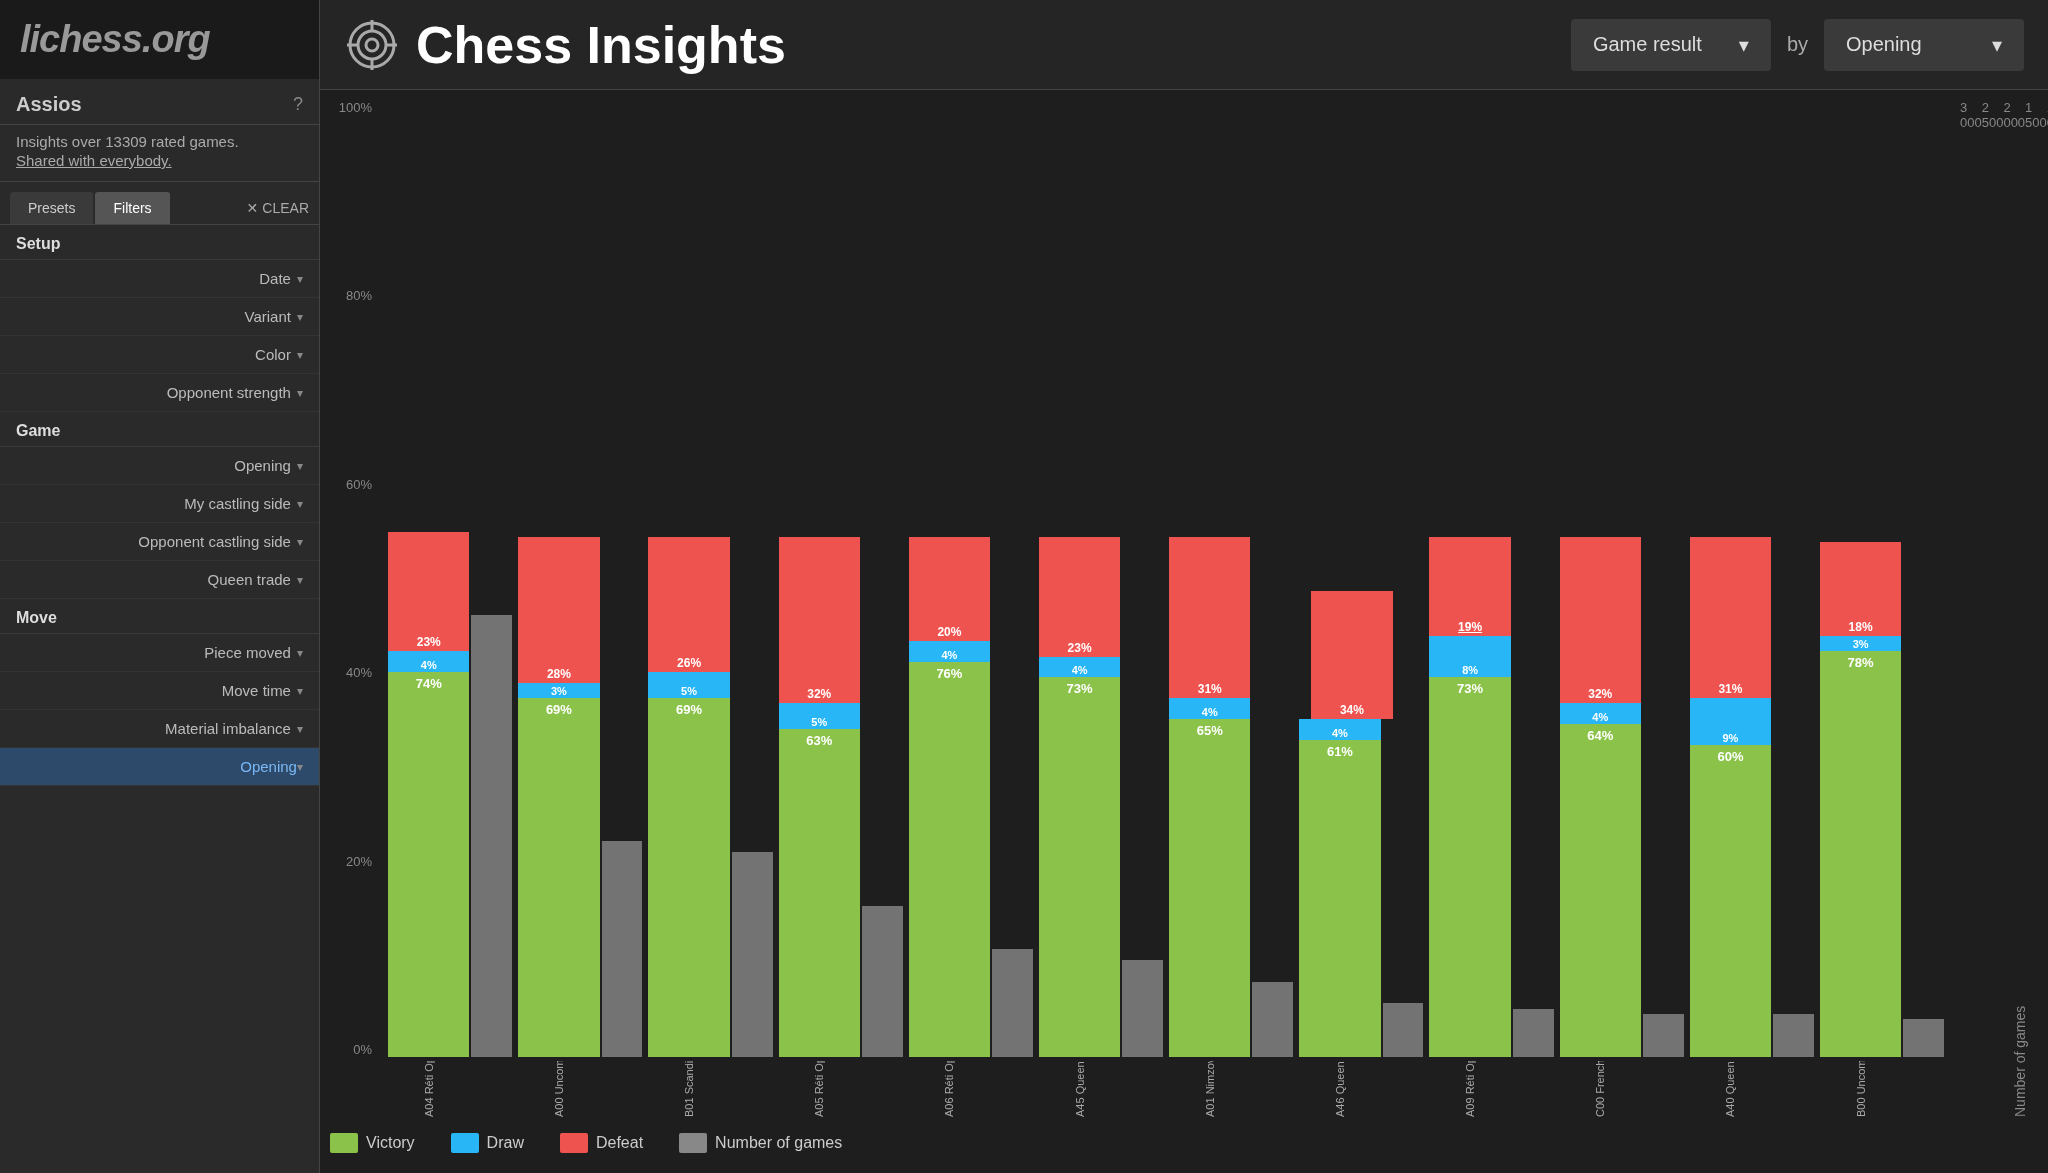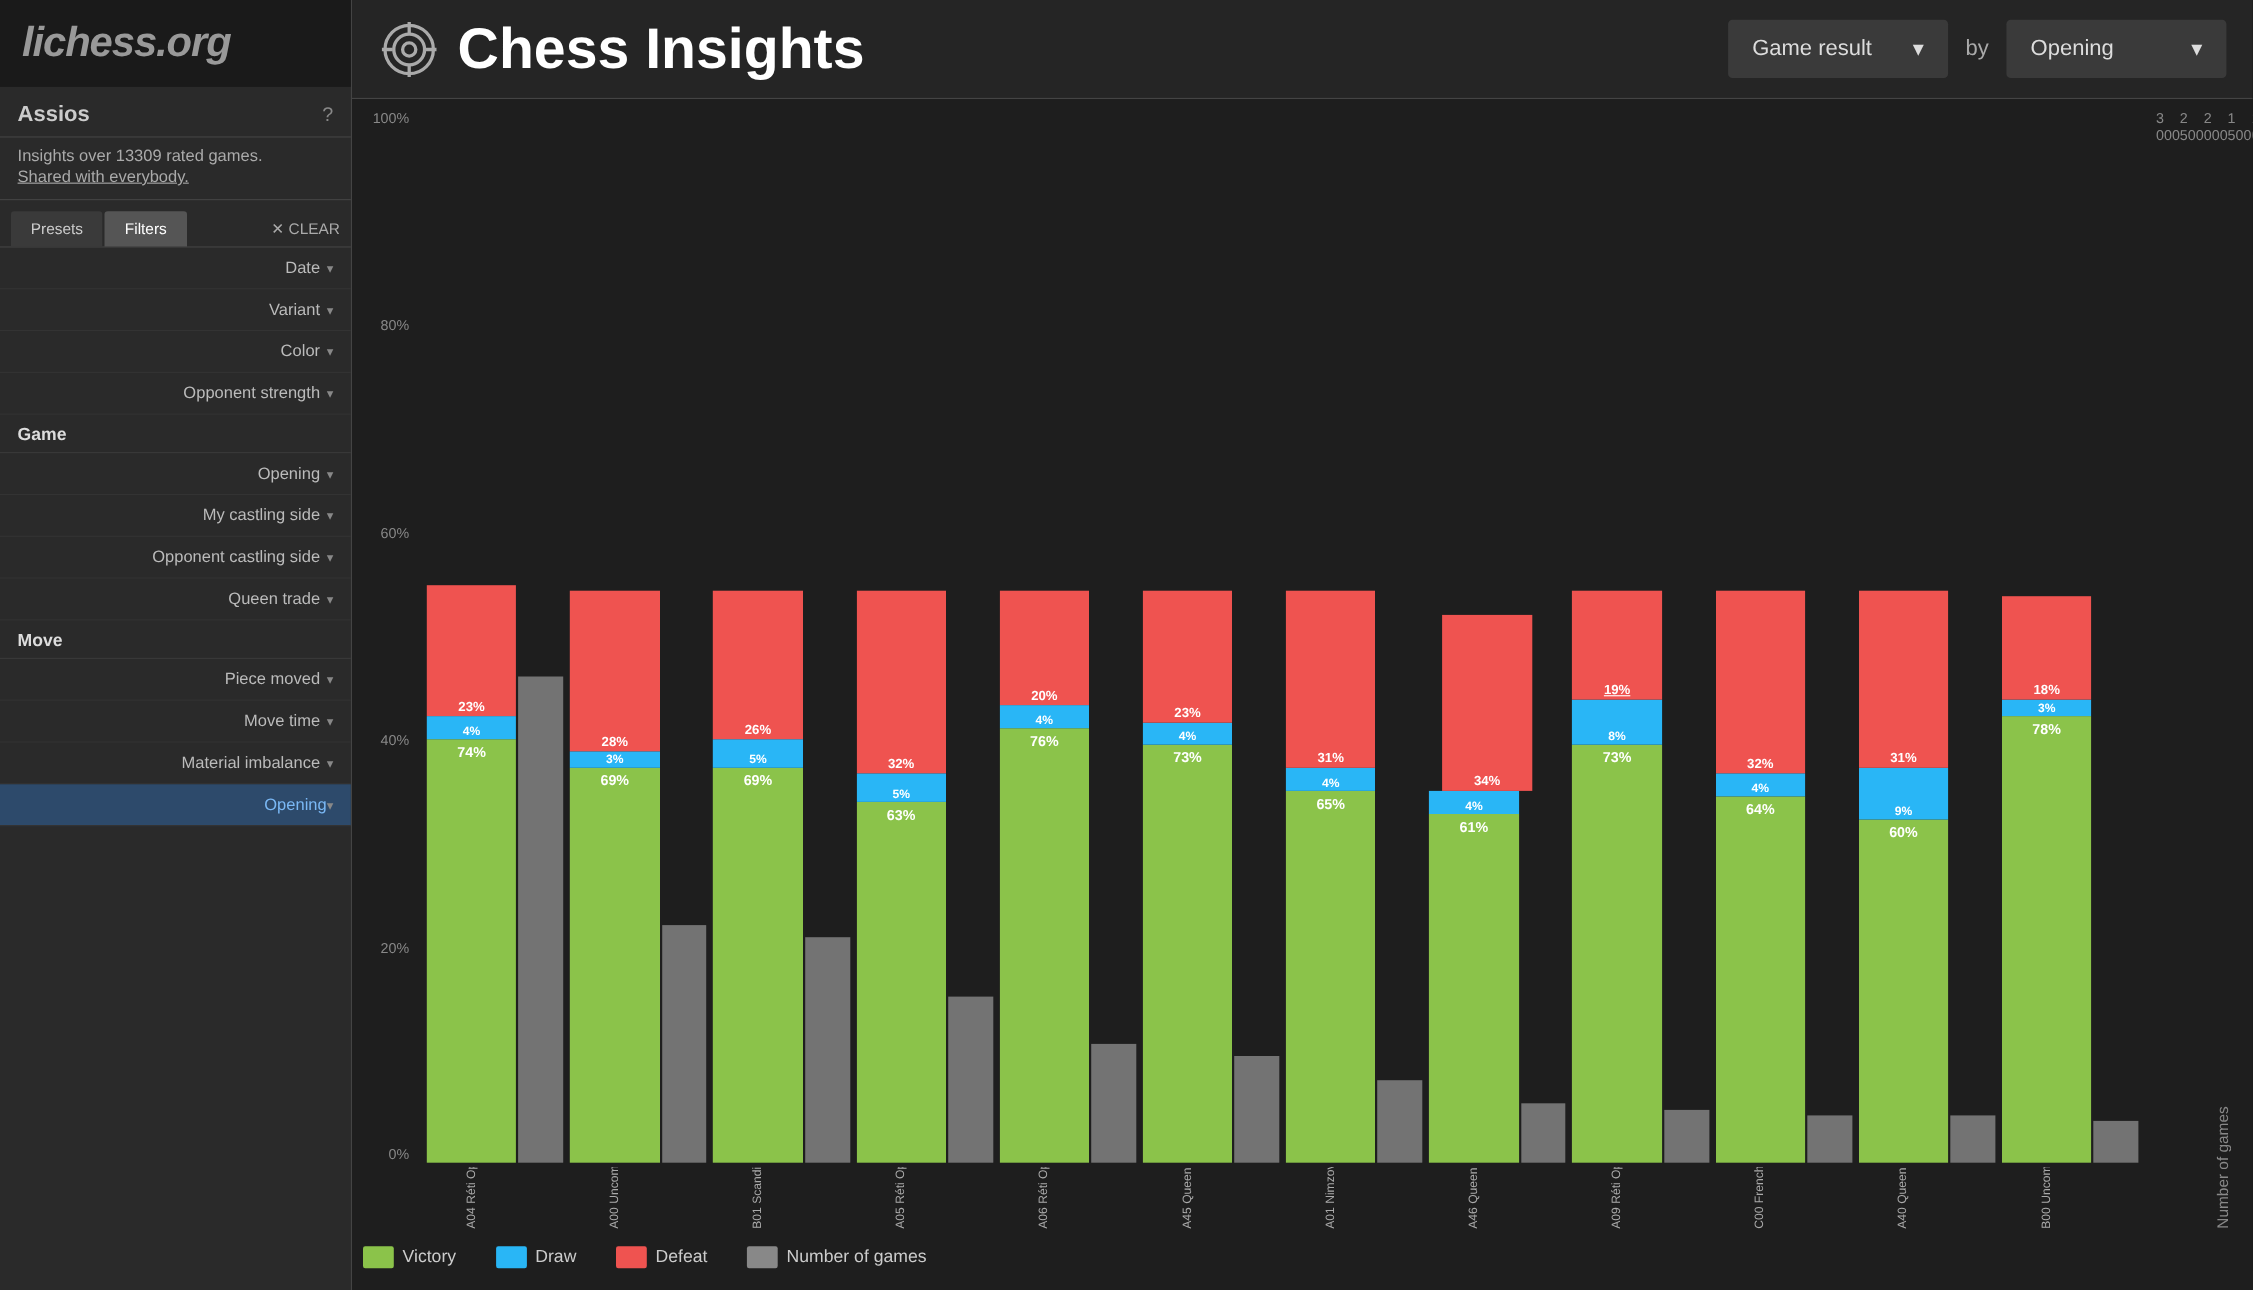--- a/index.html
+++ b/index.html
@@ -324,20 +324,21 @@
   </div>
   <div id="tab-bar">
     <button class="tab-btn">Presets</button>
     <button class="tab-btn active">Filters</button>
     <button id="clear-btn">
       <span>✕</span>
       <span>CLEAR</span>
     </button>
   </div>
   <div class="sidebar-scrollable">
+    <div class="section-header">Setup</div>
     <div class="filter-row">
       <span class="label">Date</span>
       <span class="chevron">▾</span>
     </div>
     <div class="filter-row">
       <span class="label">Variant</span>
       <span class="chevron">▾</span>
     </div>
     <div class="filter-row">
       <span class="label">Color</span>
@@ -522,21 +523,21 @@
               <div style="background: rgb(136, 136, 136); opacity: 0.8; width: 60%; height: 75.4634px; flex: 1 1 0%;"></div>
             </div>
             <div class="bar-group">
               <div class="stacked-bar" style="height: 100%;">
                 <div class="bar-segment" style="background: rgb(139, 195, 74); height: 317.2px; width: 100%; position: relative;">
                   <div class="bar-label" style="top: 4px; font-size: 13px; font-weight: bold;">61%</div>
                 </div>
                 <div class="bar-segment" style="background: rgb(41, 182, 246); height: 20.8px; width: 100%; position: relative;">
                   <div class="bar-label" style="bottom: 1px; font-size: 11px;">4%</div>
                 </div>
-                <div class="bar-segment" style="background: rgb(239, 83, 80); height: 160px; width: 100%; position: relative; margin-left: 24px;">
+                <div class="bar-segment" style="background: rgb(239, 83, 80); height: 128px; width: 100%; position: relative; margin-left: 24px;">
                   <div class="bar-label" style="bottom: 2px; font-size: 12px;">34%</div>
                 </div>
               </div>
               <div style="background: rgb(136, 136, 136); opacity: 0.8; width: 60%; height: 53.9024px; flex: 1 1 0%;"></div>
             </div>
             <div class="bar-group">
               <div class="stacked-bar" style="height: 100%;">
                 <div class="bar-segment" style="background: rgb(139, 195, 74); height: 379.6px; width: 100%; position: relative;">
                   <div class="bar-label" style="top: 4px; font-size: 13px; font-weight: bold;">73%</div>
                 </div>

